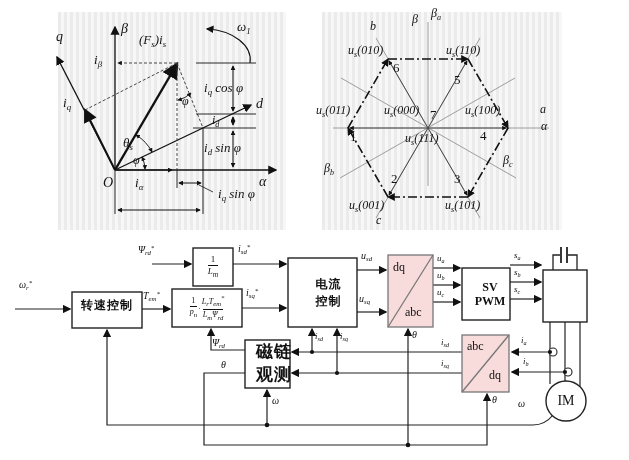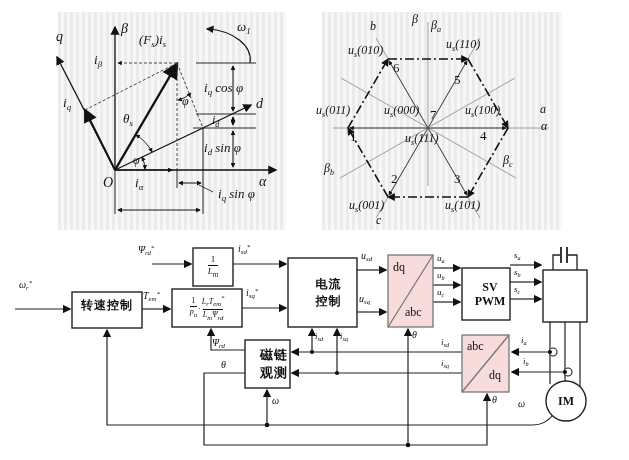--- a/index.html
+++ b/index.html
@@ -199,33 +199,33 @@
 <div class="lbl l14" style="left:56px;top:30px">q</div>
 <div class="lbl l14" style="left:121px;top:22px">β</div>
 <div class="lbl l13" style="left:139px;top:33px">(F<sub>s</sub>)i<sub>s</sub></div>
 <div class="lbl l13" style="left:237px;top:20px">ω<sub>1</sub></div>
 <div class="lbl l13" style="left:94px;top:53px">i<sub>β</sub></div>
 <div class="lbl l13" style="left:63px;top:96px">i<sub>q</sub></div>
 <div class="lbl l13" style="left:204px;top:81px">i<sub>q</sub> cos φ</div>
 <div class="lbl l12" style="left:182px;top:95px">φ</div>
 <div class="lbl l12" style="left:212px;top:114px">i<sub>d</sub></div>
 <div class="lbl l14" style="left:256px;top:97px">d</div>
-<div class="lbl l13" style="left:123px;top:112px">θ<sub>s</sub></div>
+<div class="lbl l13" style="left:123px;top:136px">θ<sub>s</sub></div>
 <div class="lbl l12" style="left:133px;top:154px">φ</div>
 <div class="lbl l14" style="left:103px;top:176px">O</div>
 <div class="lbl l13" style="left:135px;top:176px">i<sub>α</sub></div>
 <div class="lbl l14" style="left:259px;top:175px">α</div>
 <div class="lbl l13" style="left:204px;top:141px">i<sub>d</sub> sin φ</div>
 <div class="lbl l13" style="left:218px;top:187px">i<sub>q</sub> sin φ</div>
 
 <div class="lbl l12" style="left:370px;top:20px">b</div>
 <div class="lbl l12" style="left:412px;top:13px">β</div>
-<div class="lbl l12" style="left:431px;top:19px">β<sub>a</sub></div>
+<div class="lbl l12" style="left:431px;top:7px">β<sub>a</sub></div>
 <div class="lbl l12" style="left:348px;top:44px">u<sub>s</sub>(010)</div>
-<div class="lbl l12" style="left:446px;top:38px">u<sub>s</sub>(110)</div>
+<div class="lbl l12" style="left:446px;top:44px">u<sub>s</sub>(110)</div>
 <div class="lbl l13 up" style="left:393px;top:61px">6</div>
 <div class="lbl l13 up" style="left:454px;top:73px">5</div>
 <div class="lbl l12" style="left:316px;top:104px">u<sub>s</sub>(011)</div>
 <div class="lbl l12" style="left:384px;top:104px">u<sub>s</sub>(000)</div>
 <div class="lbl l13 up" style="left:430px;top:108px">7</div>
 <div class="lbl l12" style="left:465px;top:104px">u<sub>s</sub>(100)</div>
 <div class="lbl l12" style="left:540px;top:103px">a</div>
 <div class="lbl l12" style="left:541px;top:120px">α</div>
 <div class="lbl l13 up" style="left:350px;top:130px">1</div>
 <div class="lbl l13 up" style="left:480px;top:129px">4</div>
@@ -261,27 +261,27 @@
 <div class="cjk" style="left:288px;top:258px;width:81px;height:69px">
   <span>电流</span>
   <span>控制</span>
 </div>
 <div class="lbl l12 up" style="left:393px;top:261px">dq</div>
 <div class="lbl l12 up" style="left:405px;top:306px">abc</div>
 <div class="serifblk" style="left:462px;top:268px;width:56px;height:52px">
   <span>SV</span>
   <span>PWM</span>
 </div>
-<div class="cjk" style="left:245px;top:340px;width:58px;height:48px;font-size:13px">
+<div class="cjk" style="left:245px;top:340px;width:58px;height:48px;font-size:17px">
   <span>磁链</span>
   <span>观测</span>
 </div>
 <div class="lbl l12 up" style="left:467px;top:340px">abc</div>
 <div class="lbl l12 up" style="left:489px;top:369px">dq</div>
-<div class="serifblk" style="left:546px;top:389px;width:40px;height:24px;font-size:12px;font-weight:700">
+<div class="serifblk" style="left:546px;top:389px;width:40px;height:24px;font-size:14px;font-weight:400">
   <span>IM</span>
 </div>
 
 <div class="lbl s" style="left:19px;top:280px">ω<sub>r</sub><sup>*</sup></div>
 <div class="lbl s" style="left:143px;top:291px">T<sub>em</sub><sup>*</sup></div>
 <div class="lbl s" style="left:138px;top:245px">Ψ<sub>rd</sub><sup>*</sup></div>
 <div class="lbl s" style="left:238px;top:244px">i<sub>sd</sub><sup>*</sup></div>
 <div class="lbl s" style="left:246px;top:288px">i<sub>sq</sub><sup>*</sup></div>
 <div class="lbl s" style="left:361px;top:251px">u<sub>sd</sub></div>
 <div class="lbl s" style="left:359px;top:294px">u<sub>sq</sub></div>

